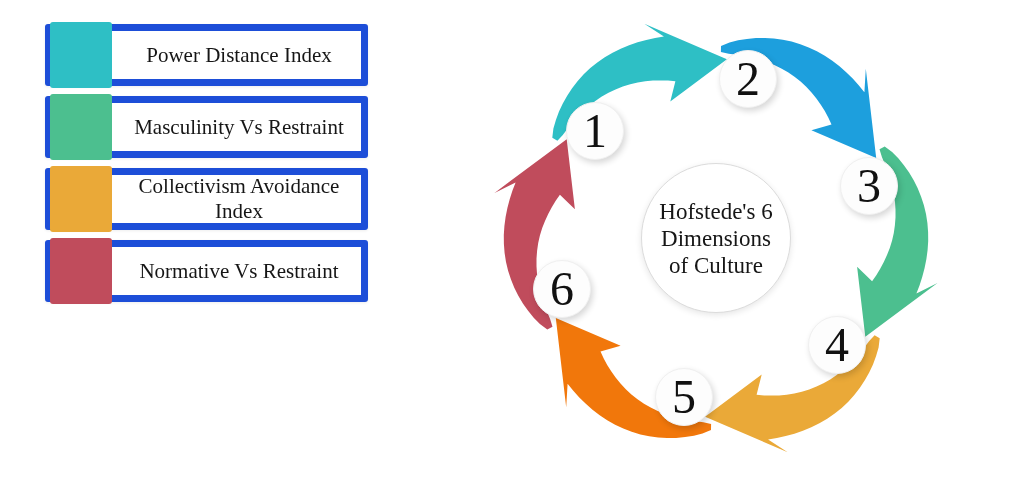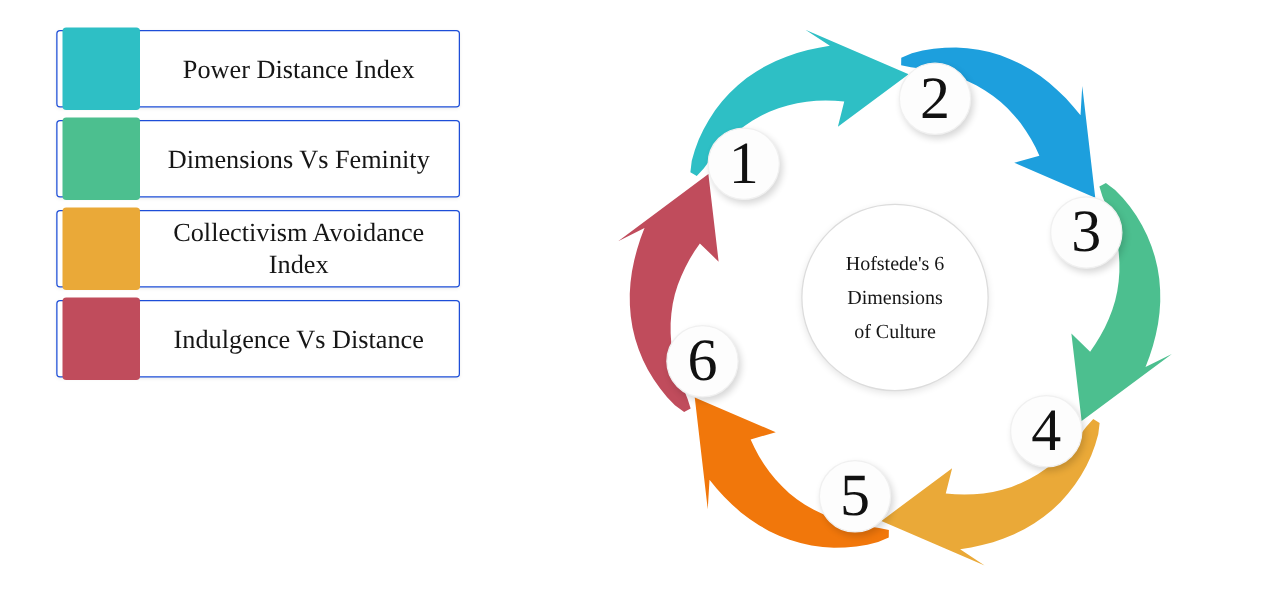--- a/index.html
+++ b/index.html
@@ -12,21 +12,21 @@
     overflow: hidden;
   }
   .stage { position: absolute; inset: 0; }
 
   
   .legend { position: absolute; left: 45px; top: 24px; width: 323px; }
   .legend-row { position: relative; height: 62px; margin-bottom: 10px; }
   .label-box {
     position: absolute; inset: 0;
     background: #ffffff;
-    border: 1px solid #1d4ed8;
+    border: 7px solid #1d4ed8;
     border-radius: 3px;
     box-shadow: 0 1px 3px rgba(0,0,0,0.07);
   }
   .legend-label {
     position: absolute; left: 67px; right: 2px; top: 0; bottom: 0;
     display: flex; align-items: center; justify-content: center;
     text-align: center;
     white-space: pre-line;
     font-size: 21px; line-height: 25px;
     color: #161616;
@@ -46,21 +46,21 @@
     background: #ffffff;
     border: 1px solid #dcdcdc;
     border-radius: 50%;
     box-shadow: 0 2px 6px rgba(0,0,0,0.10);
     display: flex; align-items: center; justify-content: center;
     z-index: 2;
   }
   .center-text {
     text-align: center;
     white-space: pre-line;
-    font-size: 16px; line-height: 27px;
+    font-size: 23px; line-height: 27px;
     color: #161616;
   }
   .step-circle {
     position: absolute;
     width: 58px; height: 58px;
     background: #fdfdfd;
     border: 1px solid #f0f0f0;
     border-radius: 50%;
     box-shadow: 2px 3px 6px rgba(0,0,0,0.16);
     display: flex; align-items: center; justify-content: center;
@@ -87,37 +87,37 @@
     <div class="legend-row">
       <div class="label-box">
         <span class="legend-label">Power Distance Index</span>
       </div>
       <div class="swatch" style="background: rgb(46, 191, 197);"></div>
     </div>
 
 
     <div class="legend-row">
       <div class="label-box">
-        <span class="legend-label">Dimensions Vs Feminity</span>
+        <span class="legend-label">Masculinity Vs Restraint</span>
       </div>
       <div class="swatch" style="background: rgb(76, 191, 143);"></div>
     </div>
 
     <div class="legend-row">
       <div class="label-box">
         <span class="legend-label">Collectivism Avoidance
 Index</span>
       </div>
       <div class="swatch" style="background: rgb(234, 169, 56);"></div>
     </div>
 
 
     <div class="legend-row">
       <div class="label-box">
-        <span class="legend-label">Indulgence Vs Distance</span>
+        <span class="legend-label">Normative Vs Restraint</span>
       </div>
       <div class="swatch" style="background: rgb(192, 76, 92);"></div>
     </div>
 
   </div>
 
   <div class="cycle">
     <svg id="arrows-svg" viewBox="0 0 1024 491" width="1024" height="491">
         <path d="M552.3,137.7L553.4,128.6L555.9,120.0L559.0,111.6L562.8,103.5L567.2,95.7L572.1,88.2L577.7,81.0L583.7,74.3L590.3,68.1L597.3,62.4L604.8,57.3L612.6,52.7L620.7,48.7L629.1,45.3L637.6,42.3L646.3,40.0L655.1,38.1L663.9,36.6L644.3,23.7L726.9,59.3L670.3,101.4L675.4,81.2L668.0,80.6L660.5,80.4L652.9,80.6L645.3,81.3L637.7,82.5L630.2,84.3L622.8,86.5L615.5,89.4L608.5,92.8L601.8,96.6L595.3,101.0L589.1,105.9L583.3,111.1L577.8,116.7L572.6,122.5L567.6,128.6L562.8,134.9L557.4,140.8Z" fill="#2ebfc5"></path>
         <path d="M721.0,46.1L729.5,42.5L738.1,40.3L746.9,38.9L755.9,38.1L764.9,37.9L773.8,38.5L782.8,39.7L791.6,41.6L800.3,44.2L808.7,47.5L816.9,51.3L824.8,55.8L832.3,60.8L839.5,66.3L846.2,72.3L852.7,78.6L858.7,85.3L864.4,92.2L865.8,68.7L876.2,158.1L811.4,130.2L831.5,124.5L828.4,117.8L824.8,111.1L820.8,104.7L816.4,98.4L811.5,92.5L806.2,86.8L800.6,81.5L794.5,76.7L788.0,72.3L781.3,68.4L774.3,65.0L767.0,62.1L759.6,59.6L752.0,57.6L744.3,56.1L736.5,54.8L728.7,53.7L720.9,52.1Z" fill="#1d9fdd"></path>

